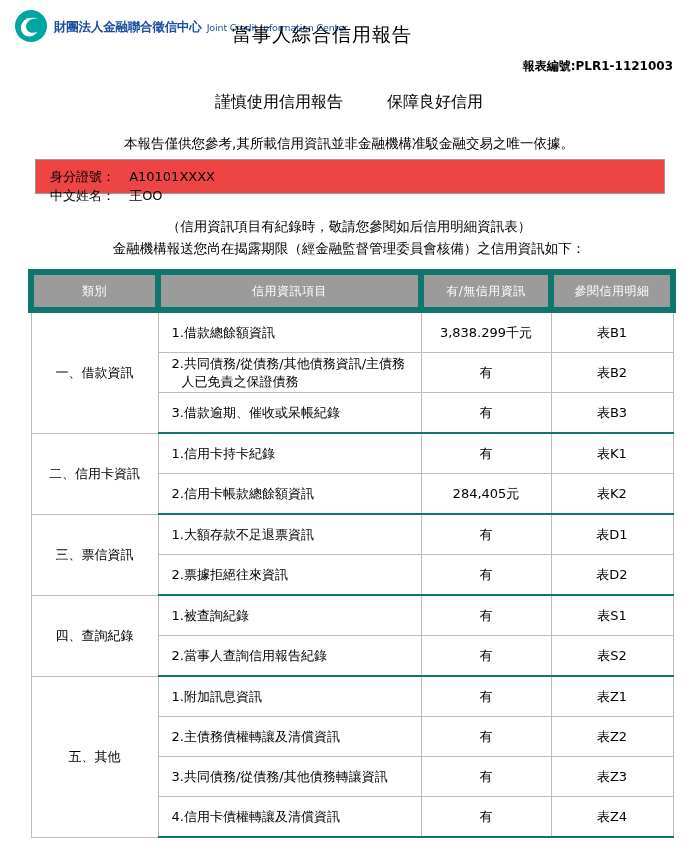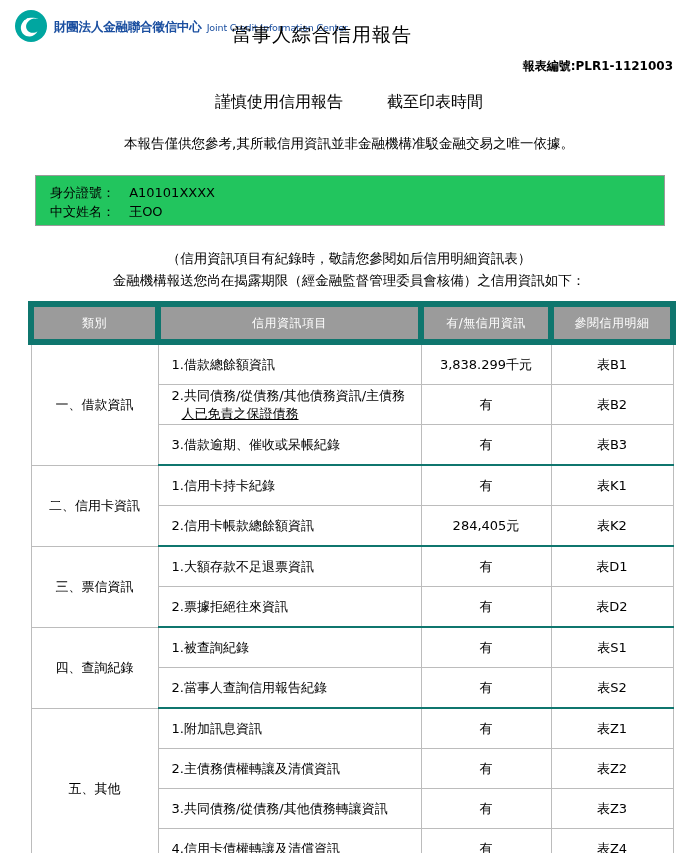--- a/index.html
+++ b/index.html
@@ -87,26 +87,26 @@
   
   .disclaimer {
     margin-top: 22px;
     text-align: center;
     font-size: 13.5px;
     white-space: nowrap;
   }
 
   
   .id-box {
-    margin: 22px 33px 0 35px;
-    background: #22c55e;
+    margin: 6px 33px 0 35px;
+    background: #ef4444;
     border: 1px solid #9a9a9a;
     padding: 7px 0 8px 14px;
     box-sizing: border-box;
-    height: 51px;
+    height: 35px;
   }
   .id-row {
     font-size: 13px;
     line-height: 19px;
     white-space: nowrap;
   }
   .id-row .lbl {
     display: inline-block;
   }
   .id-row .val {
@@ -172,21 +172,20 @@
     text-align: left;
     vertical-align: middle;
     line-height: 18px;
   }
   td.item .wrap2 {
     display: block;
   }
   td.item .indent {
     display: block;
     padding-left: 10px;
-    text-decoration: underline;
   }
   td.has, td.ref {
     text-align: center;
     vertical-align: middle;
   }
   tr.sec-start td.item,
   tr.sec-start td.has,
   tr.sec-start td.ref {
     border-top: 1px solid #8f8f8f;
   }
@@ -220,21 +219,21 @@
   </div>
 
   <div class="doc-title">當事人綜合信用報告</div>
 </div>
 
 <div class="report-no">報表編號:PLR1-1121003</div>
 
 <div class="slogan">
   <span>謹慎使用信用報告</span>
   <span class="gap"></span>
-  <span>截至印表時間</span>
+  <span>保障良好信用</span>
 </div>
 
 <div class="disclaimer">本報告僅供您參考,其所載信用資訊並非金融機構准駁金融交易之唯一依據。</div>
 
 <div class="id-box">
   <div class="id-row">
     <span class="lbl">身分證號：</span>
     <span class="val">A10101XXXX</span>
   </div>
   <div class="id-row">

